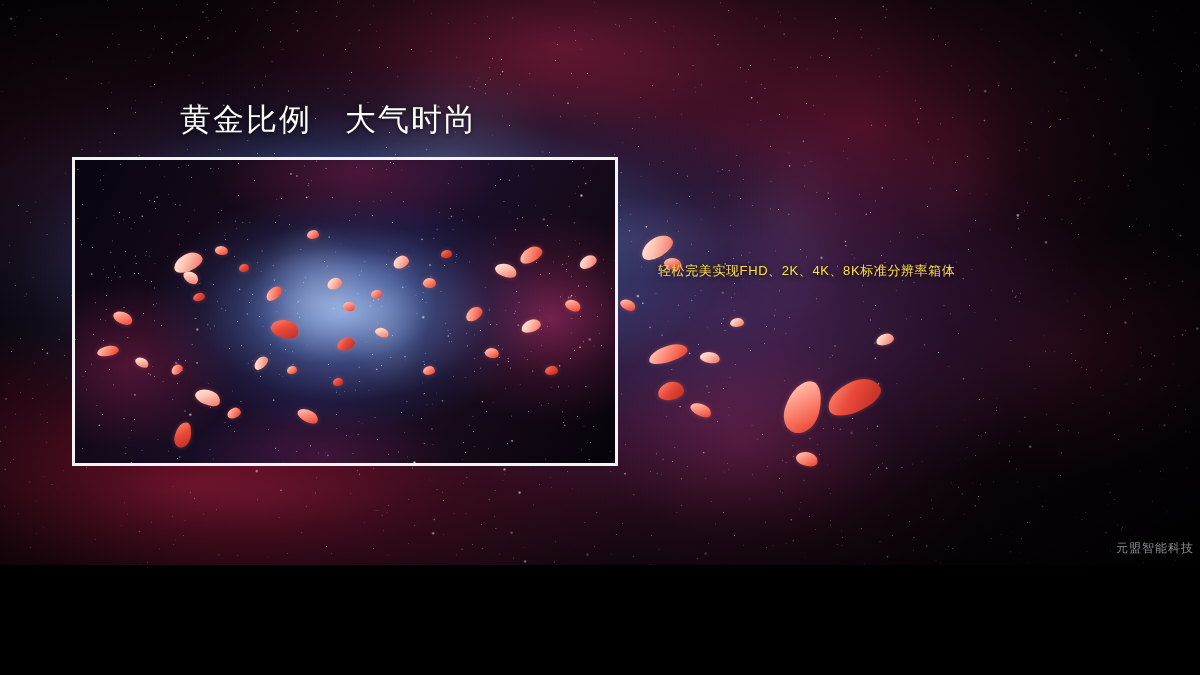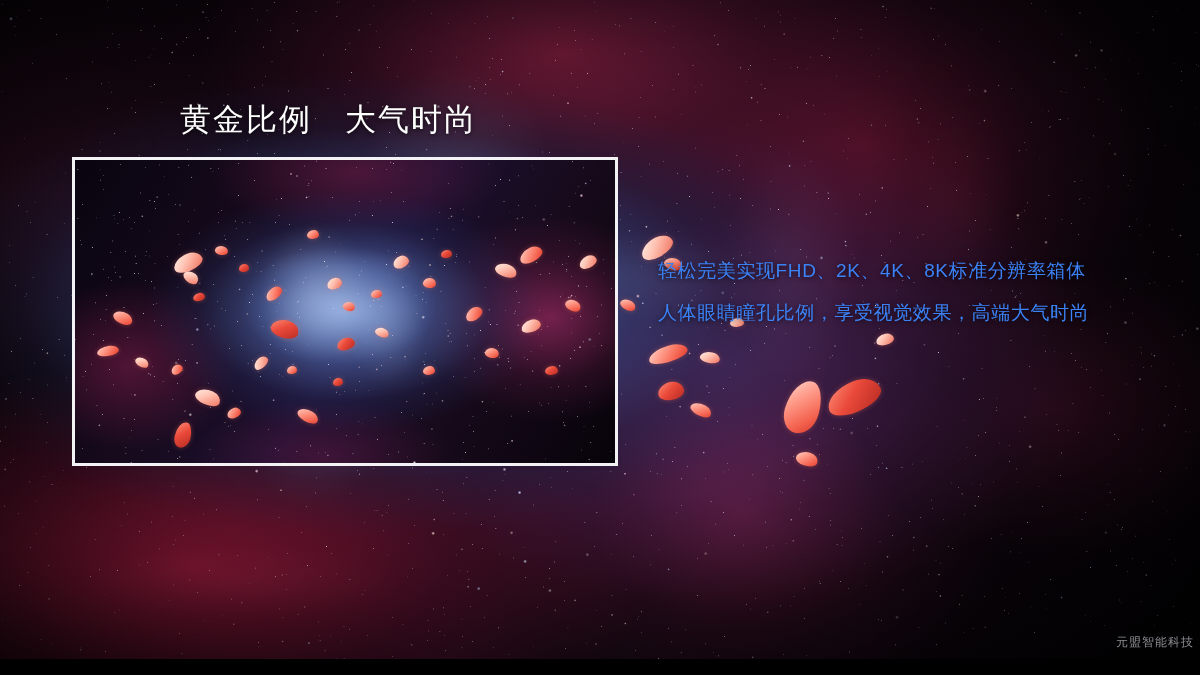--- a/index.html
+++ b/index.html
@@ -3,21 +3,21 @@
 <meta charset="utf-8">
 <style>
   html, body {
     margin: 0;
     padding: 0;
     background: #000;
   }
   #slide {
     position: relative;
     width: 1200px;
-    height: 659px;
+    height: 565px;
     overflow: hidden;
     background: #080308;
     font-family: "Liberation Sans", "DejaVu Sans", sans-serif;
   }
 
   
   .bg-layer {
     position: absolute;
     inset: 0;
     pointer-events: none;
@@ -116,22 +116,22 @@
     line-height: 1.2;
     color: #ffffff;
     letter-spacing: 2px;
     white-space: pre;
     text-shadow: 0 1px 5px rgba(0,0,0,0.65);
   }
   #body-text {
     position: absolute;
     left: 658px;
     top: 256px;
-    color: #3b82f6;
-    font-size: 19px;
+    color: #fde047;
+    font-size: 13px;
     letter-spacing: 0.6px;
     text-shadow: 0 1px 5px rgba(0,0,0,0.7);
   }
   #body-text .line {
     height: 42px;
     line-height: 30px;
     white-space: nowrap;
   }
   #watermark {
     position: absolute;
@@ -209,18 +209,17 @@
       <div class="petal" style="left: 796px; top: 452px; width: 22px; height: 14px; transform: rotate(18deg);"></div>
       <div class="petal pale" style="left: 876px; top: 334px; width: 18px; height: 11px; transform: rotate(-12deg);"></div>
       <div class="petal" style="left: 620px; top: 300px; width: 16px; height: 10px; transform: rotate(30deg);"></div>
       <div class="petal pale" style="left: 730px; top: 318px; width: 14px; height: 9px; transform: rotate(0deg);"></div>
     </div>
 
   <div id="title">黄金比例　大气时尚</div>
 
   <div id="body-text">
     <div class="line">轻松完美实现FHD、2K、4K、8K标准分辨率箱体</div>
-    <div class="line">人体眼睛瞳孔比例，享受视觉效果，高端大气时尚</div>
   </div>
 
   <div id="watermark">元盟智能科技</div>
 
 </div>
 
 </body></html>

